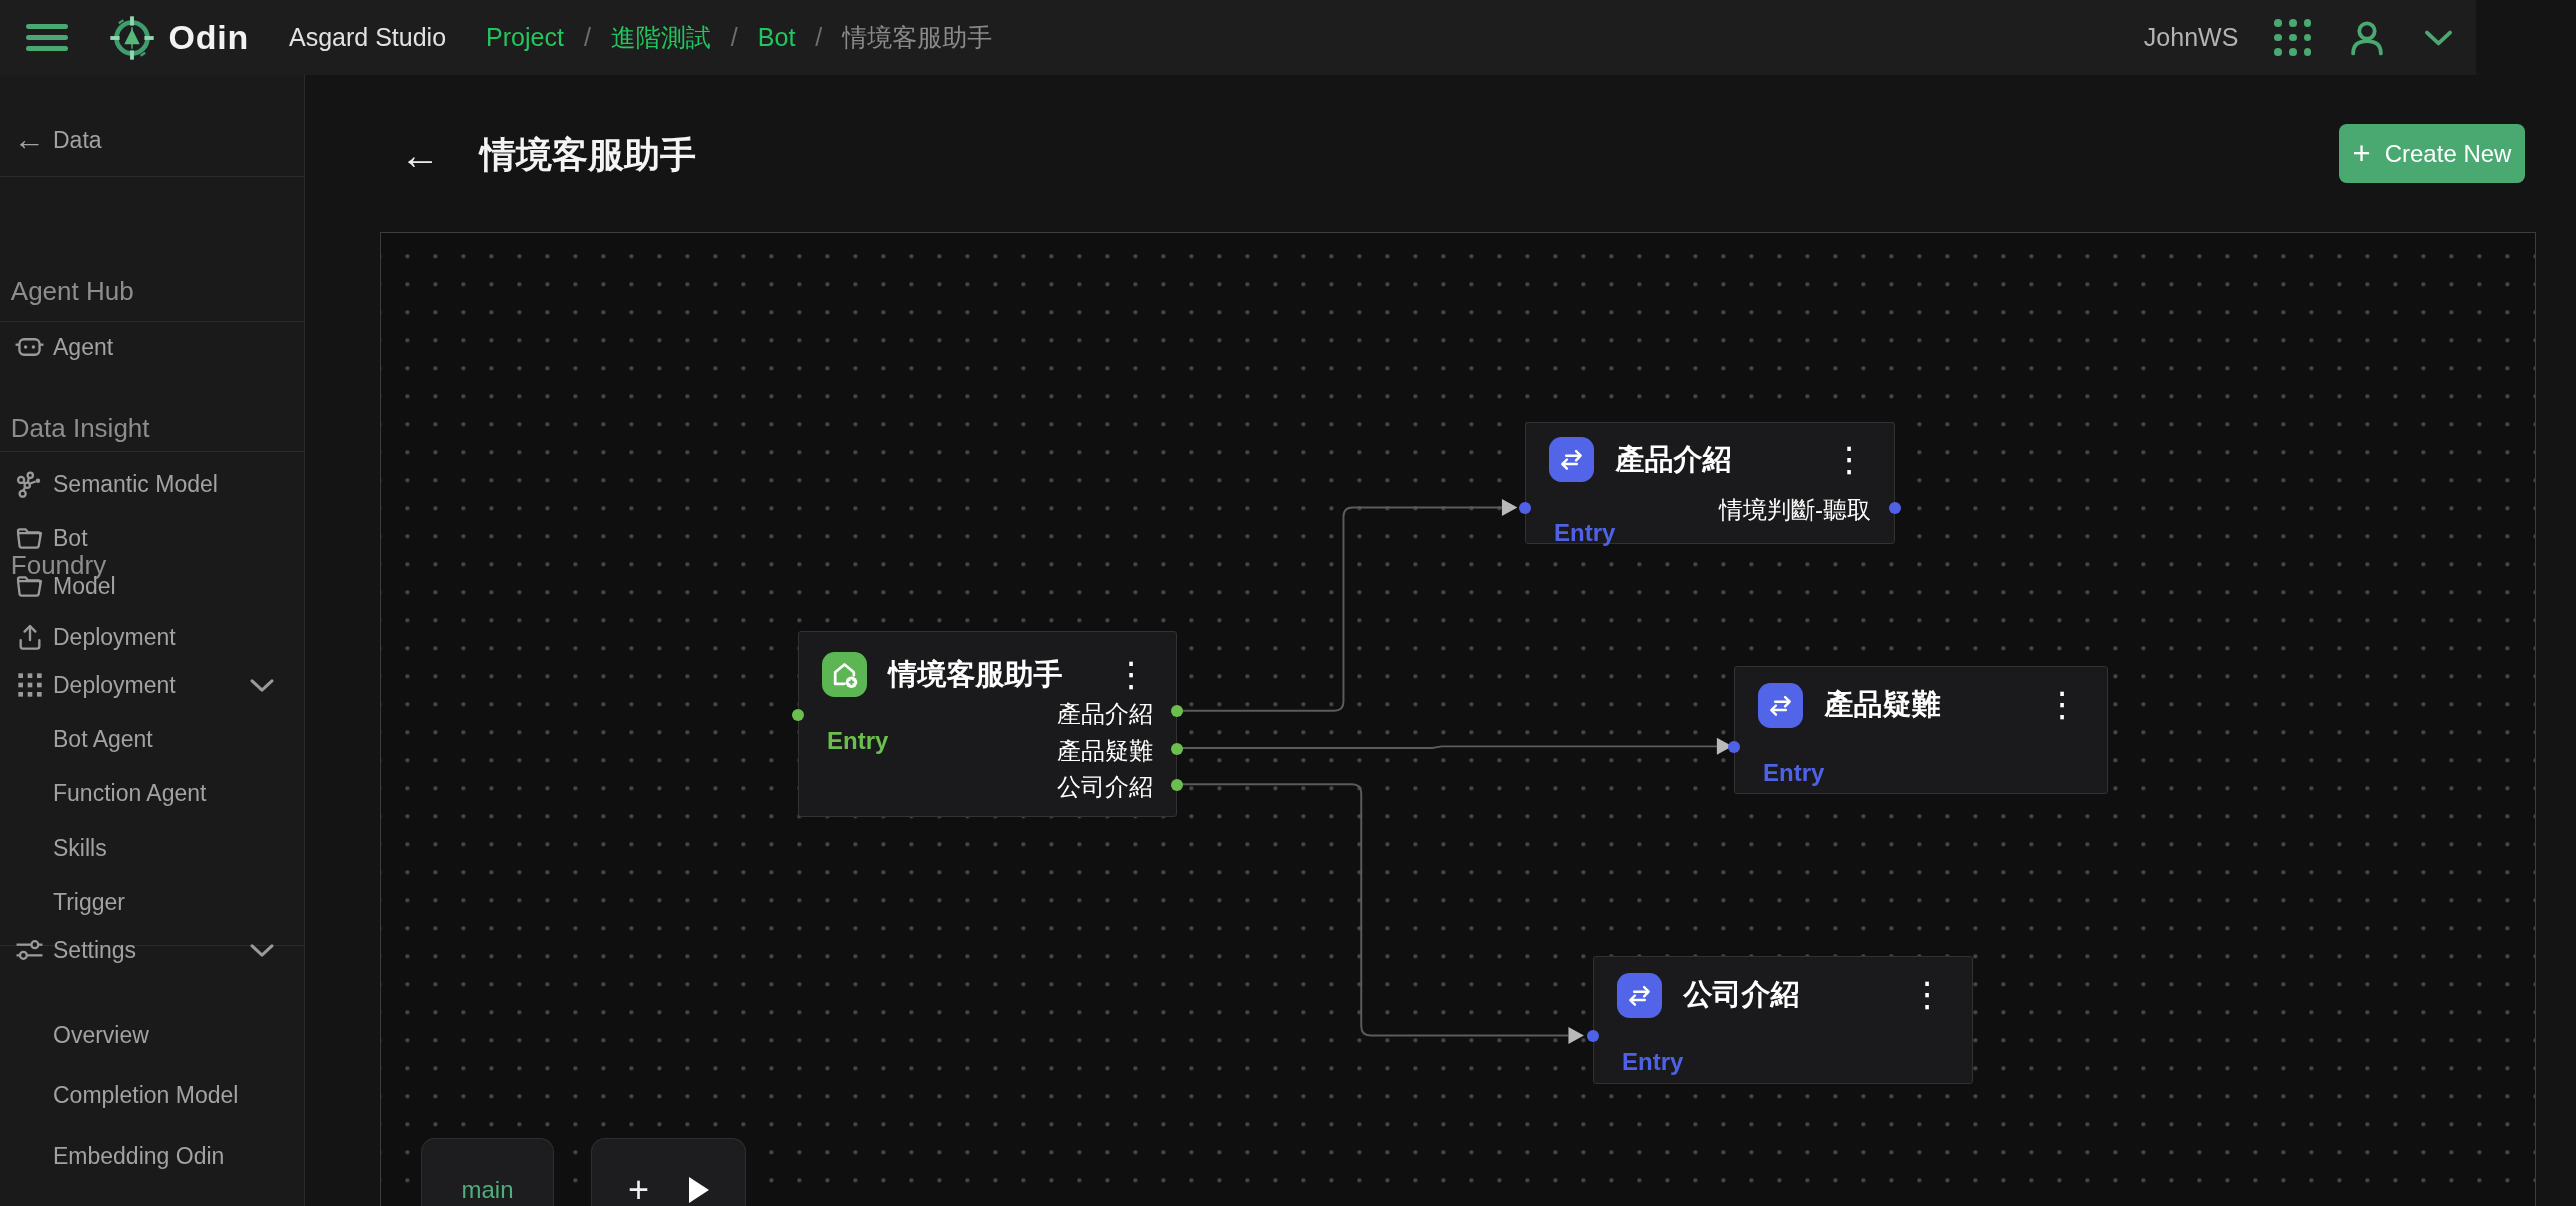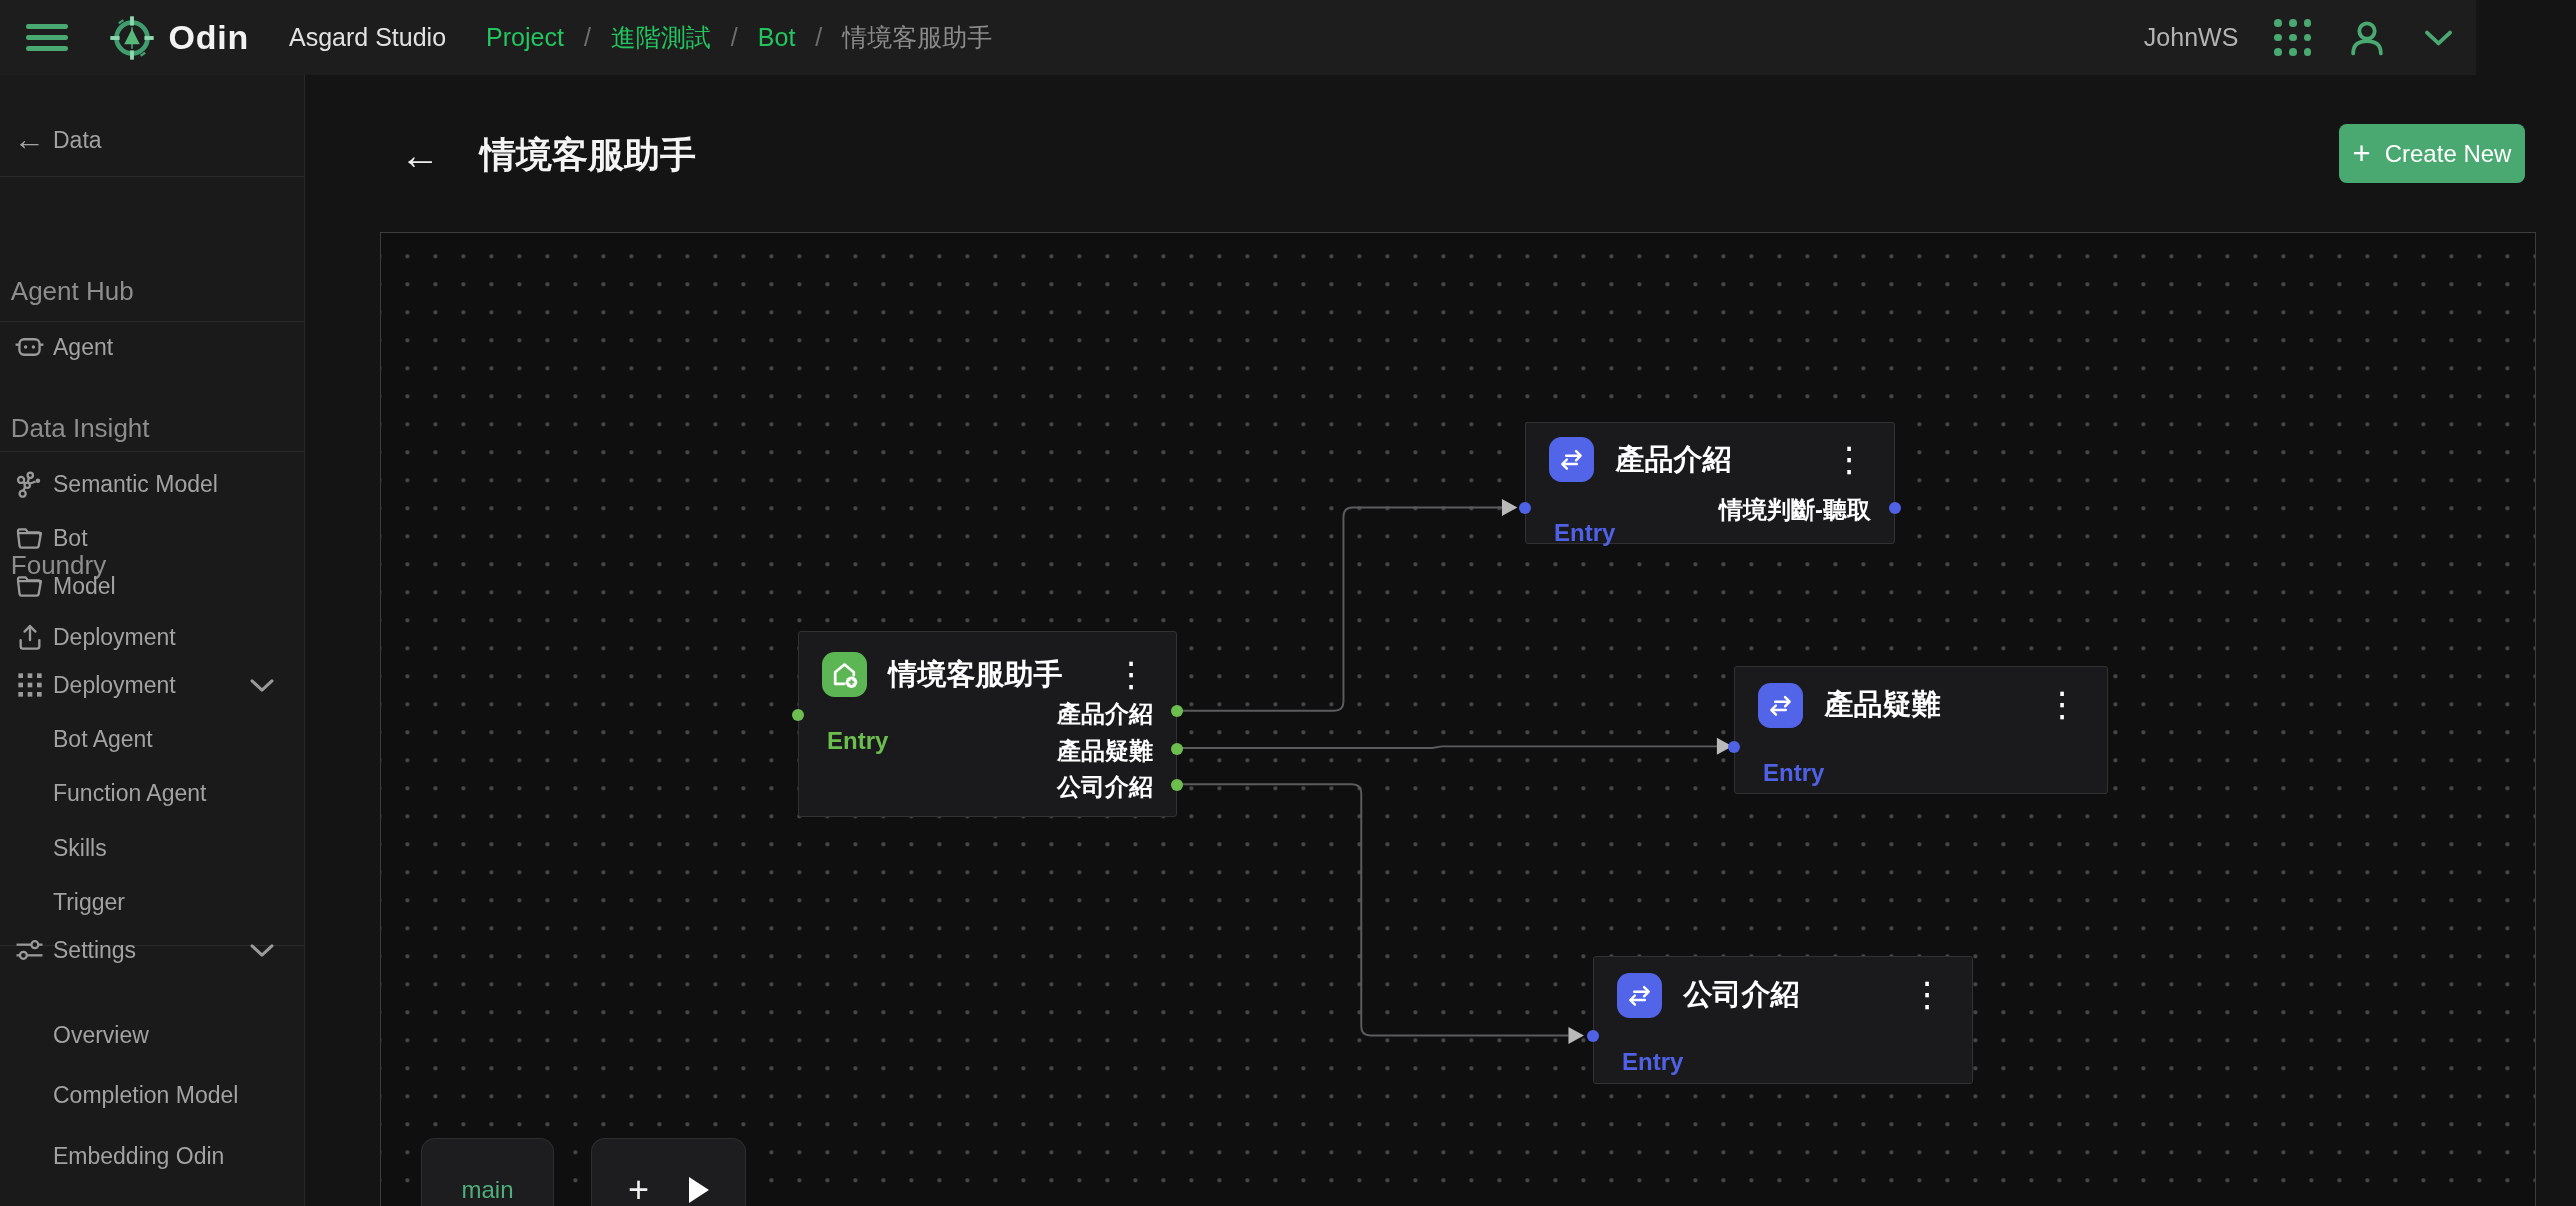--- a/index.html
+++ b/index.html
@@ -57,21 +57,21 @@
   .node-icon { width:45px; height:45px; border-radius:12.4px; flex:0 0 auto;
     display:flex; align-items:center; justify-content:center; }
   .node-icon.green { background:#5cb654; }
   .node-icon.indigo { background:#5265e8; }
   .node-title { font-size:29px; font-weight:bold; color:#ffffff; white-space:nowrap; }
   .kebab { margin-left:auto; color:#ffffff; font-size:34px; line-height:0.8; cursor:pointer;
     padding:0 6.2px; font-family:"DejaVu Sans",sans-serif; }
   .entry-lbl { position:absolute; left:28px; font-size:24px; font-weight:bold; white-space:nowrap;margin-top:25px; }
   .entry-lbl.green { color:#6cbf4e; }
   .entry-lbl.indigo { color:#4f62e6; }
-  .out-lbl { position:absolute; right:23px; font-size:24px; font-weight:bold; color:#ffffff;
+  .out-lbl { position:absolute; right:23px; font-size:24px; font-weight:normal; color:#ffffff;
     white-space:nowrap; text-align:right; }
   .port { position:absolute; width:12.4px; height:12.4px; border-radius:50%; z-index:4; cursor:crosshair; }
   .port.green { background:#6cbf4e; }
   .port.indigo { background:#4f62e6; }
 
   .flow-tab { position:absolute; top:905px; height:102px; background:#1d1d1f;
     border:1.5px solid #2e2e30; border-bottom:none; border-radius:14px 14px 0 0;
     display:flex; align-items:center; justify-content:center; z-index:5; }
   .tab-main { left:40px; width:133px; color:#4fae79; font-size:24px; cursor:pointer; }
   .tab-actions { left:210px; width:155px; gap:40px; }

